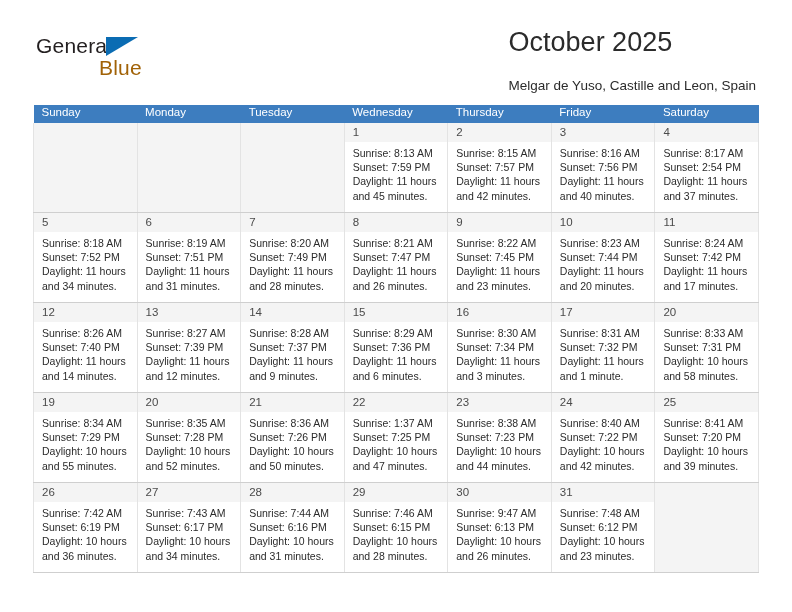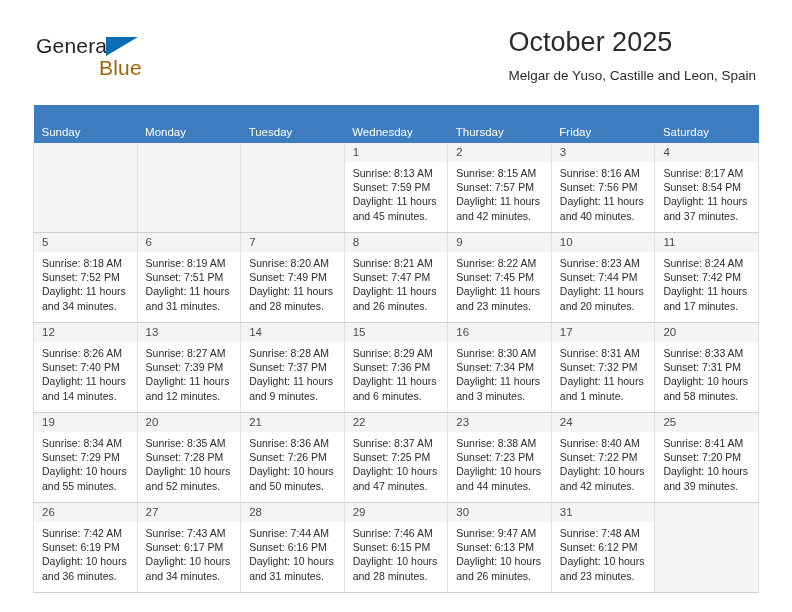--- a/index.html
+++ b/index.html
@@ -70,21 +70,21 @@
     top: 0;
     text-align: left;
   }
   .month-title {
     font-size: 27px;
     color: #2b2b2b;
     line-height: 32px;
     white-space: nowrap;
   }
   .location {
-    margin-top: 10px;
+    margin-top: 20px;
     font-size: 13.5px;
     color: #2b2b2b;
     line-height: 16px;
     white-space: nowrap;
   }
 
   
   .calendar {
     position: absolute;
     left: 33px;
@@ -92,21 +92,21 @@
     width: 726px;
     border-collapse: collapse;
     table-layout: fixed;
   }
   .calendar th {
     background: #3d7dbf;
     color: #ffffff;
     font-size: 11.5px;
     font-weight: normal;
     text-align: left;
-    padding: 21px 0 5px 8px;
+    padding: 1px 0 5px 8px;
     height: 11px;
     border: none;
   }
   .calendar td {
     vertical-align: top;
     border-left: 1px solid #e3e3e3;
     border-right: 1px solid #e3e3e3;
     border-bottom: 1px solid #cfcfcf;
     padding: 0;
     height: 89px;
@@ -200,21 +200,21 @@
             <span>Sunrise: 8:16 AM</span>
             <span>Sunset: 7:56 PM</span>
             <span class="daylight-line">Daylight: 11 hours</span>
             <span class="daylight-line">and 40 minutes.</span>
           </span>
         </td>
         <td>
           <span class="daynum">4</span>
           <span class="cellinfo">
             <span>Sunrise: 8:17 AM</span>
-            <span>Sunset: 8:54 PM</span>
+            <span>Sunset: 2:54 PM</span>
             <span class="daylight-line">Daylight: 11 hours</span>
             <span class="daylight-line">and 37 minutes.</span>
           </span>
         </td>
       </tr>
 
       <tr>
         <td>
           <span class="daynum">5</span>
           <span class="cellinfo">
@@ -370,21 +370,21 @@
           <span class="cellinfo">
             <span>Sunrise: 8:36 AM</span>
             <span>Sunset: 7:26 PM</span>
             <span class="daylight-line">Daylight: 10 hours</span>
             <span class="daylight-line">and 50 minutes.</span>
           </span>
         </td>
         <td>
           <span class="daynum">22</span>
           <span class="cellinfo">
-            <span>Sunrise: 8:37 AM</span>
+            <span>Sunrise: 1:37 AM</span>
             <span>Sunset: 7:25 PM</span>
             <span class="daylight-line">Daylight: 10 hours</span>
             <span class="daylight-line">and 47 minutes.</span>
           </span>
         </td>
         <td>
           <span class="daynum">23</span>
           <span class="cellinfo">
             <span>Sunrise: 8:38 AM</span>
             <span>Sunset: 7:23 PM</span>

